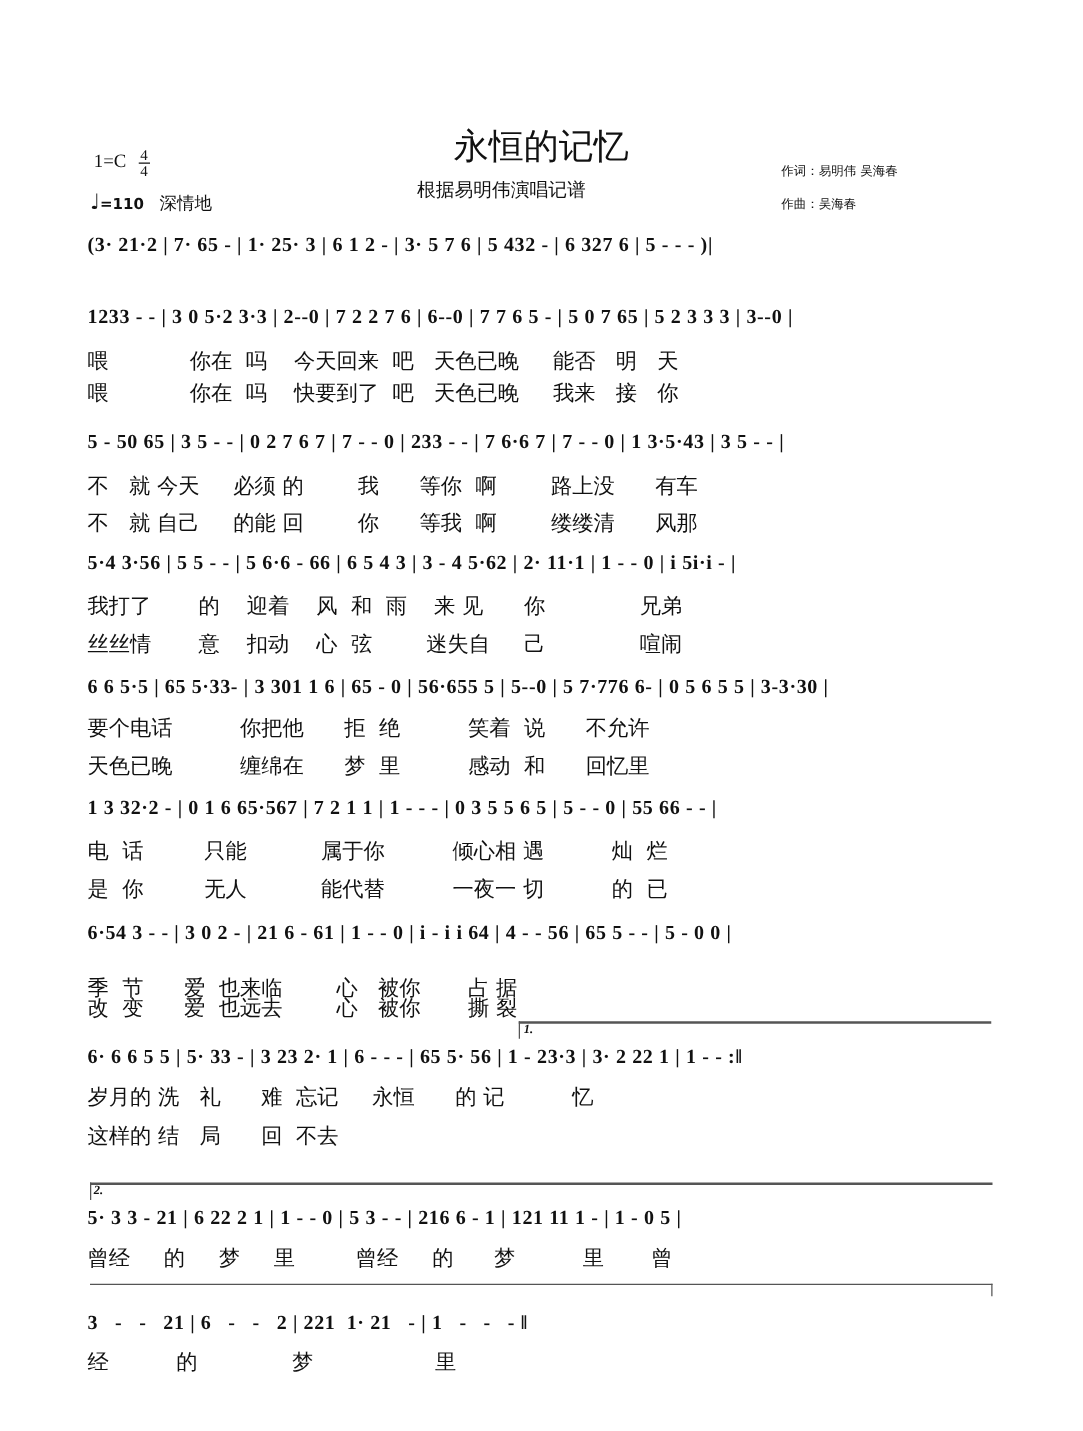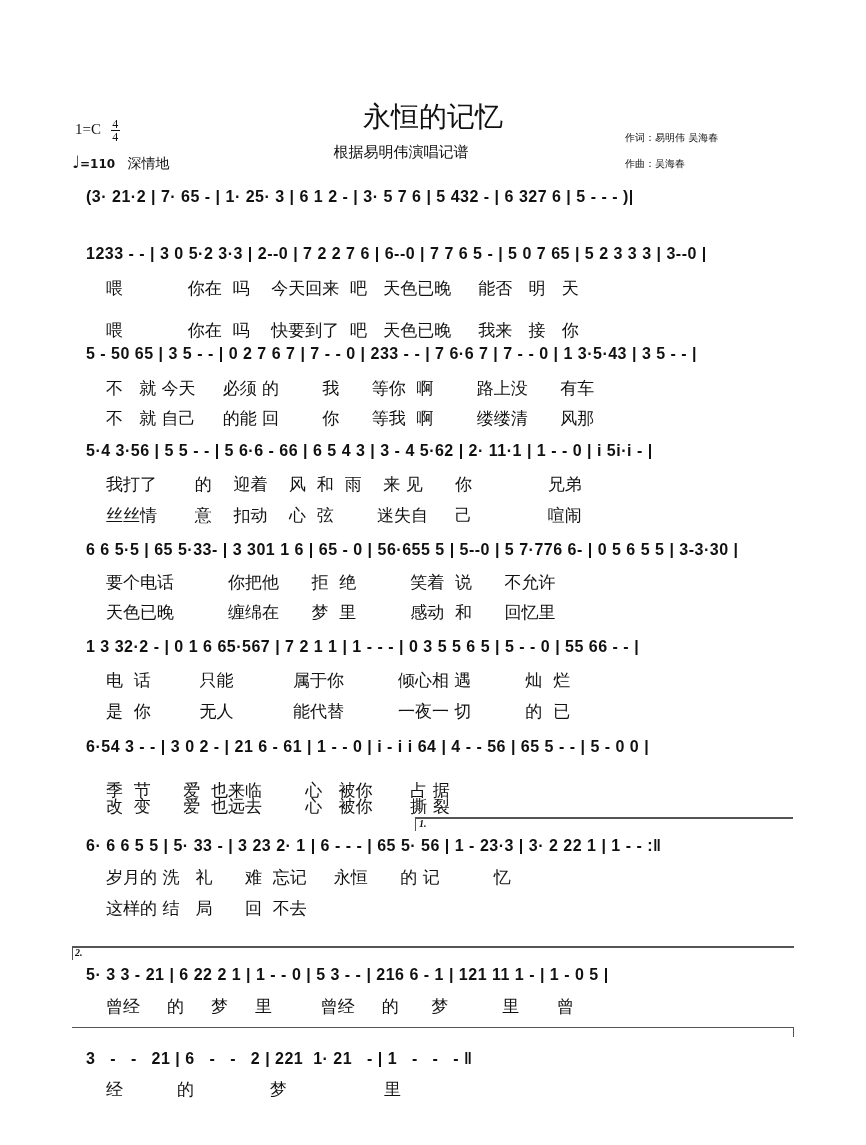--- a/index.html
+++ b/index.html
@@ -10,22 +10,22 @@
   .key .frac { display: inline-block; vertical-align: middle; text-align: center; font-size: 12px; line-height: 12px; margin-left: 6px; }
   .key .frac span { display: block; }
   .key .frac .bar { border-top: 1px solid #111; width: 9px; margin: 0 auto; }
   .tempo { left: 72px; top: 152px; font-size: 14px; }
   .tempo .note { font-size: 17px; font-weight: bold; }
   .tempo .bpm { font-size: 12px; font-weight: bold; }
   .title { left: 0; width: 866px; top: 98px; text-align: center; font-size: 28px; }
   .subtitle { left: 0; width: 802px; top: 143px; text-align: center; font-size: 15px; }
   .credits { left: 625px; top: 125px; font-size: 10px; line-height: 26px; }
   .system { position: absolute; left: 70px; width: 730px; }
-  .notes { position: absolute; left: 16px; font-size: 16px; font-weight: bold; white-space: pre; letter-spacing: 0.5px; font-family: Liberation Sans, sans-serif; }
-  .lyric { position: absolute; left: 0; font-size: 17px; white-space: pre; margin-left: 36px; }
+  .notes { position: absolute; left: 0; font-size: 16px; font-weight: bold; white-space: pre; letter-spacing: 0.5px; font-family: Liberation Serif, serif; }
+  .lyric { position: absolute; left: 0; font-size: 17px; white-space: pre; }
   .volta { position: absolute; border-top: 2px solid #555; }
   .volta-label { position: absolute; font-size: 10px; font-style: italic; font-weight: bold; font-family: "Liberation Serif", serif; }
   .volta-left { position: absolute; border-left: 1px solid #555; }
 </style>
 </head>
 <body>
 
 <div class="abs key">
   <span>1=C</span>
   <span class="frac">
@@ -45,21 +45,21 @@
   <div>作曲：吴海春</div>
 </div>
 
 <div class="system" style="top:188px">
   <div class="notes" style="top:0">(3· 21·2 | 7· 65 - | 1· 25· 3 | 6 1 2 - | 3· 5 7 6 | 5 432 - | 6 327 6 | 5 - - - )|</div>
 </div>
 
 <div class="system" style="top:245px">
   <div class="notes" style="top:0">1233 - - | 3 0 5·2 3·3 | 2--0 | 7 2 2 7 6 | 6--0 | 7 7 6 5 - | 5 0 7 65 | 5 2 3 3 3 | 3--0 |</div>
   <div class="lyric" style="top:32px">喂            你在  吗    今天回来  吧   天色已晚     能否   明   天</div>
-  <div class="lyric" style="top:74px">喂            你在  吗    快要到了  吧   天色已晚     我来   接   你</div>
+  <div class="lyric" style="top:58px">喂            你在  吗    快要到了  吧   天色已晚     我来   接   你</div>
 </div>
 
 <div class="system" style="top:345px">
   <div class="notes" style="top:0">5 - 50 65 | 3 5 - - | 0 2 7 6 7 | 7 - - 0 | 233 - - | 7 6·6 7 | 7 - - 0 | 1 3·5·43 | 3 5 - - |</div>
   <div class="lyric" style="top:32px">不   就 今天     必须 的        我      等你  啊        路上没      有车</div>
   <div class="lyric" style="top:62px">不   就 自己     的能 回        你      等我  啊        缕缕清      风那</div>
 </div>
 
 <div class="system" style="top:442px">
   <div class="notes" style="top:0">5·4 3·56 | 5 5 - - | 5 6·6 - 66 | 6 5 4 3 | 3 - 4 5·62 | 2· 11·1 | 1 - - 0 | i 5i·i - |</div>

